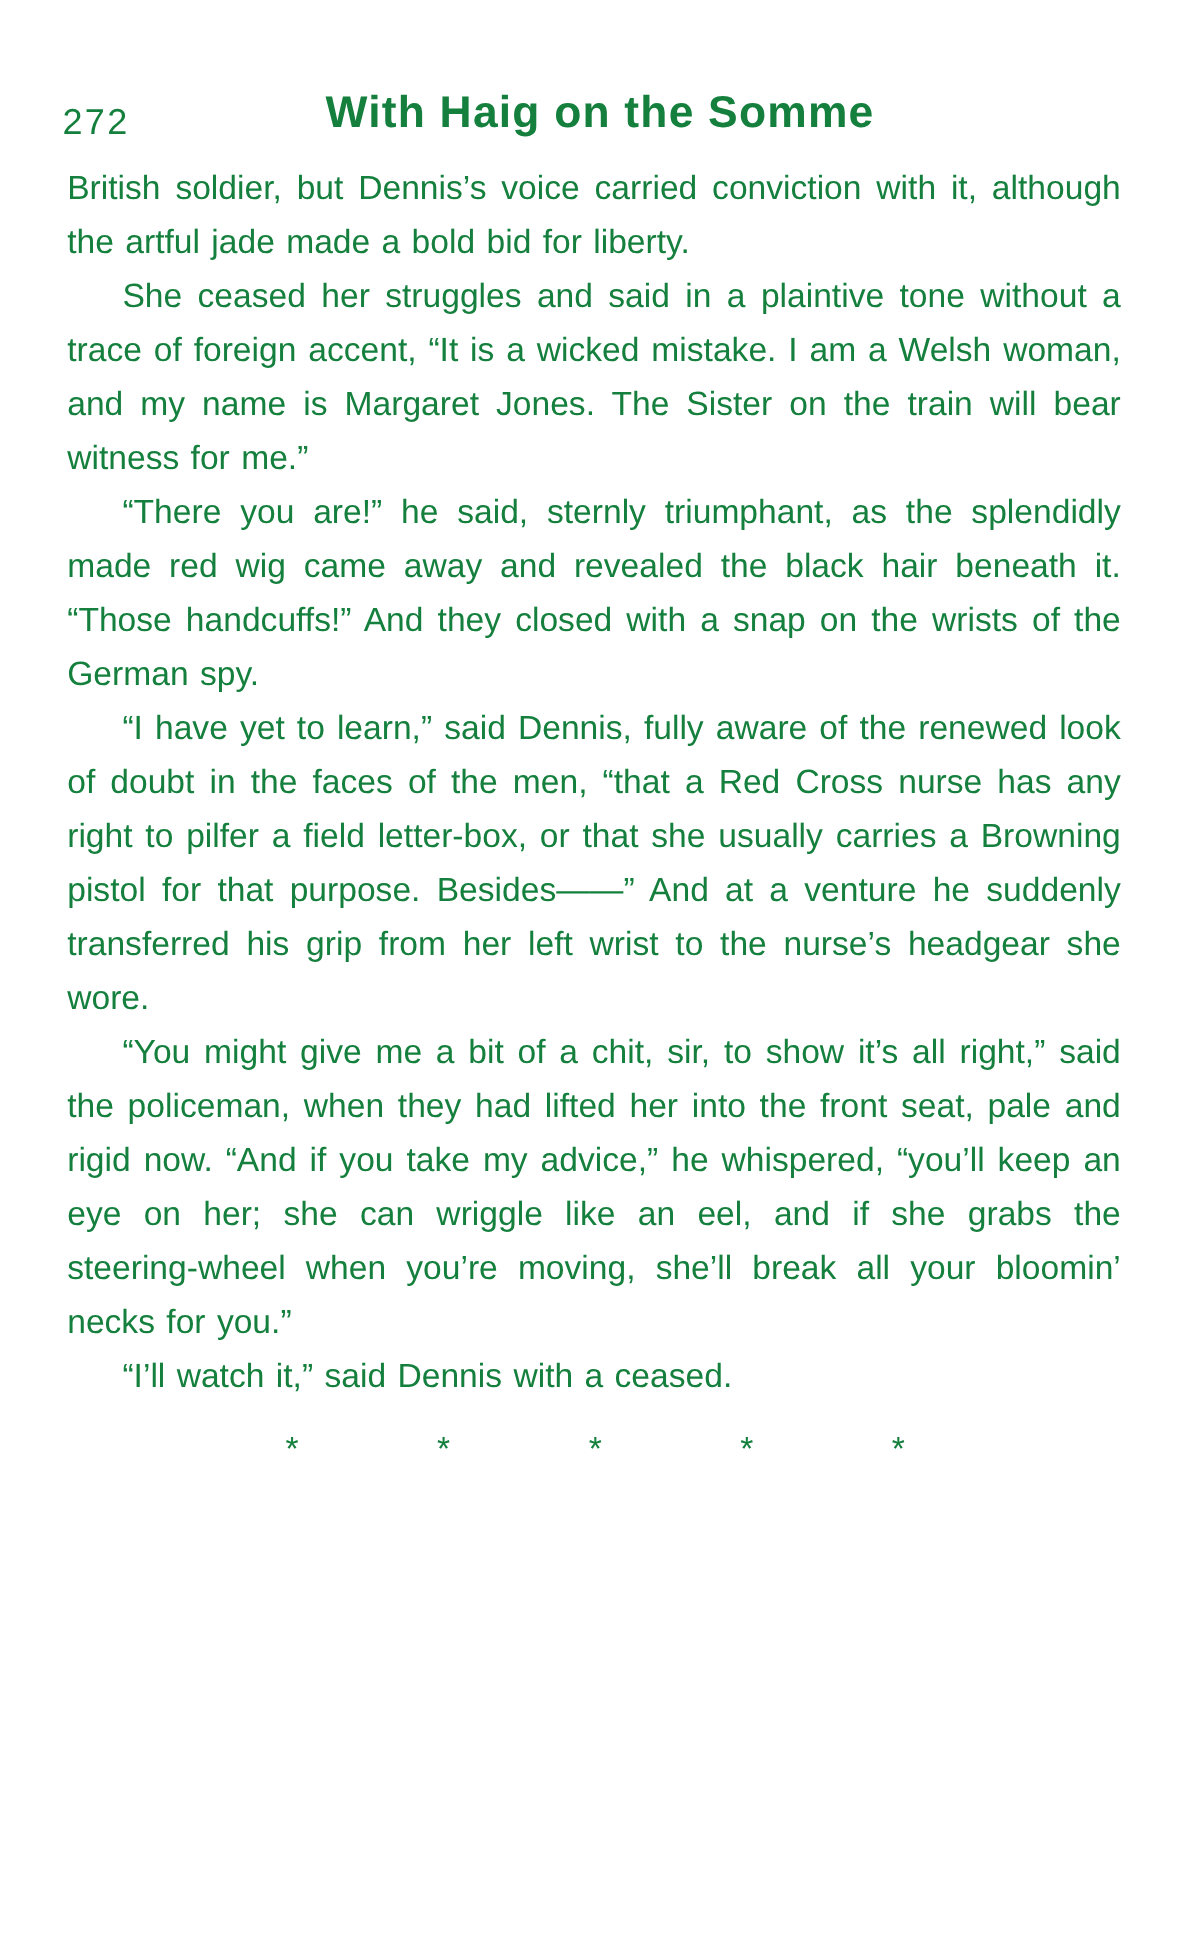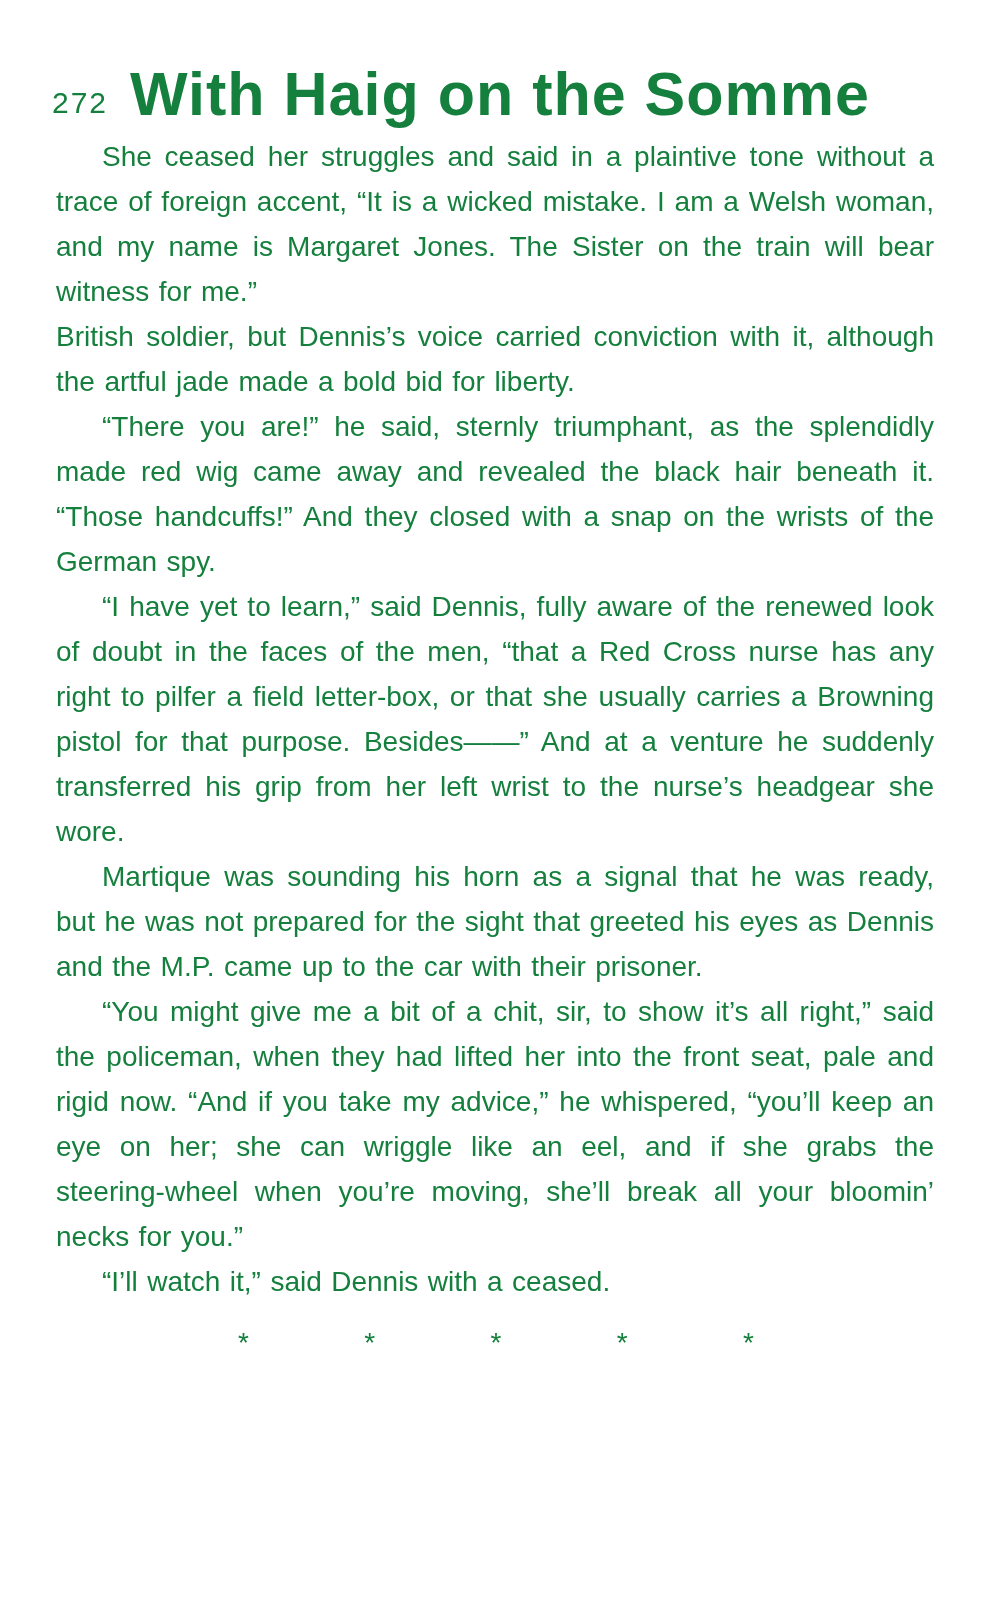--- a/index.html
+++ b/index.html
@@ -22,21 +22,21 @@
   .page-number {
     position:absolute;
     left:52px;
     top:18px;
     font-size:30px;
     letter-spacing:2px;
   }
   .page-title {
     margin:0;
     text-align:center;
-    font-size:61px;
+    font-size:37px;
     line-height:52px;
     font-weight:bold;
     letter-spacing:1px;
   }
   .page-body {
     position:absolute;
     top:134px;
     left:56px;
     width:878px;
     font-size:28px;
@@ -58,25 +58,24 @@
 </head>
 <body>
 
 <div class="page">
   <div class="page-header">
     <span class="page-number">272</span>
     <h1 class="page-title">With Haig on the Somme</h1>
   </div>
   <div class="page-body">
     <div>
+        <p class="para">British soldier, but Dennis’s voice carried conviction with it, although the artful jade made a bold bid for liberty.</p>
         <p class="para indent">She ceased her struggles and said in a plaintive tone without a trace of foreign accent, “It is a wicked mistake. I am a Welsh woman, and my name is Margaret Jones. The Sister on the train will bear witness for me.”</p>
-        <p class="para">British soldier, but Dennis’s voice carried conviction with it, although the artful jade made a bold bid for liberty.</p>
         <p class="para indent">“There you are!” he said, sternly triumphant, as the splendidly made red wig came away and revealed the black hair beneath it. “Those handcuffs!” And they closed with a snap on the wrists of the German spy.</p>
         <p class="para indent">“I have yet to learn,” said Dennis, fully aware of the renewed look of doubt in the faces of the men, “that a Red Cross nurse has any right to pilfer a field letter-box, or that she usually carries a Browning pistol for that purpose. Besides——” And at a venture he suddenly transferred his grip from her left wrist to the nurse’s headgear she wore.</p>
-        <p class="para indent">Martique was sounding his horn as a signal that he was ready, but he was not prepared for the sight that greeted his eyes as Dennis and the M.P. came up to the car with their prisoner.</p>
         <p class="para indent">“You might give me a bit of a chit, sir, to show it’s all right,” said the policeman, when they had lifted her into the front seat, pale and rigid now. “And if you take my advice,” he whispered, “you’ll keep an eye on her; she can wriggle like an eel, and if she grabs the steering-wheel when you’re moving, she’ll break all your bloomin’ necks for you.”</p>
         <p class="para indent">“I’ll watch it,” said Dennis with a ceased.</p>
       </div>
     <div class="section-break">
         <span>*</span>
         <span>*</span>
         <span>*</span>
         <span>*</span>
         <span>*</span>
       </div>

